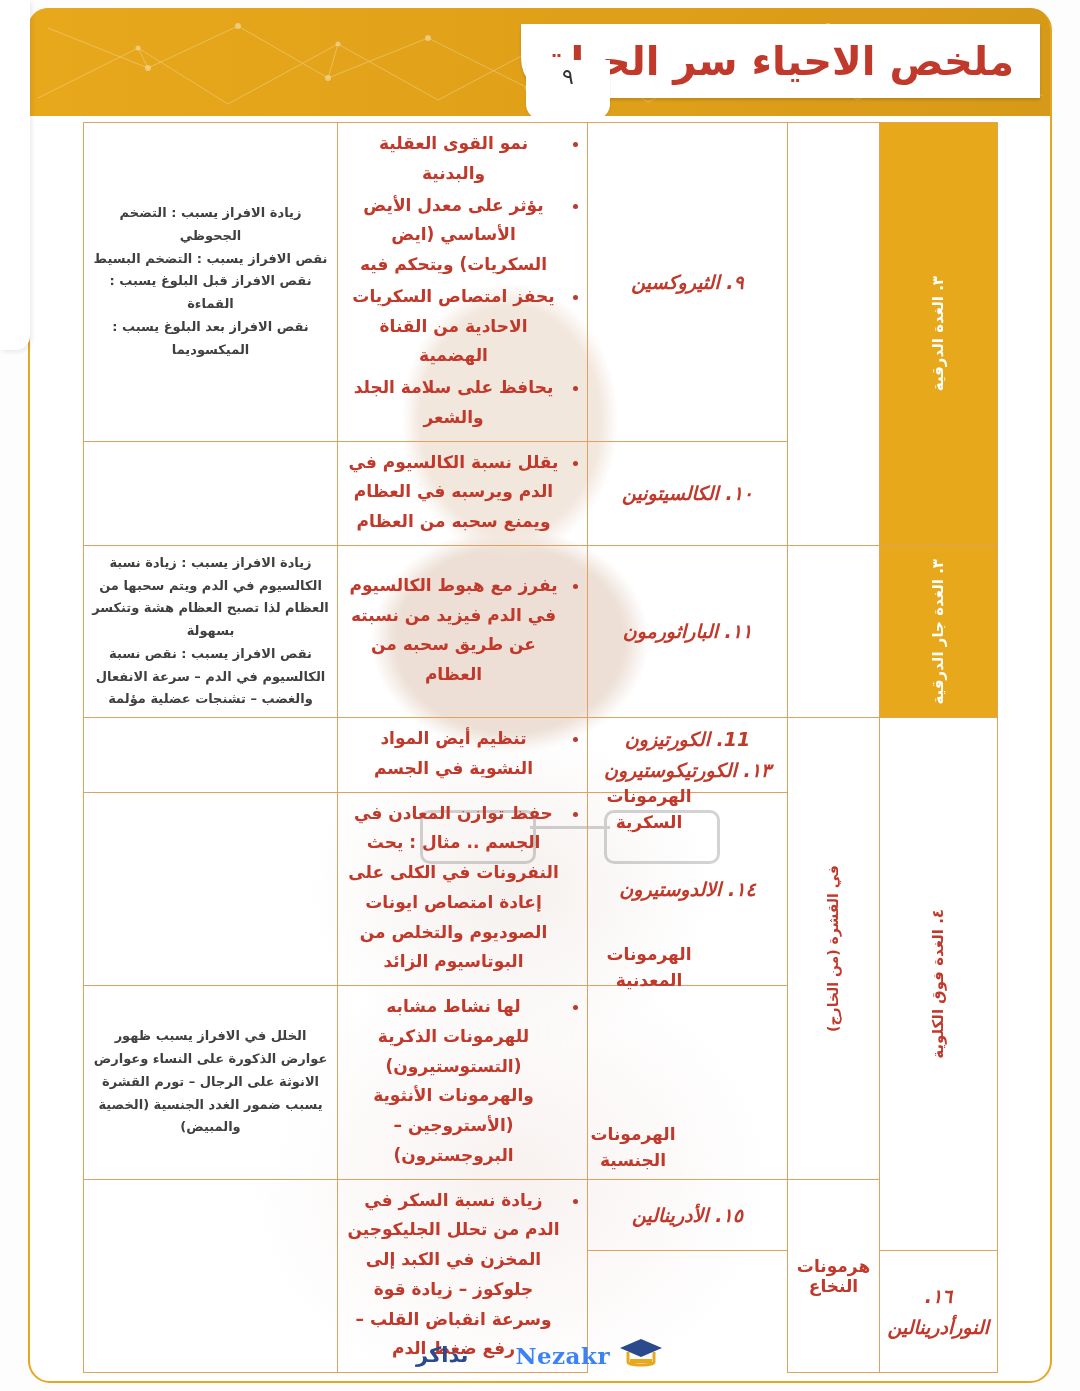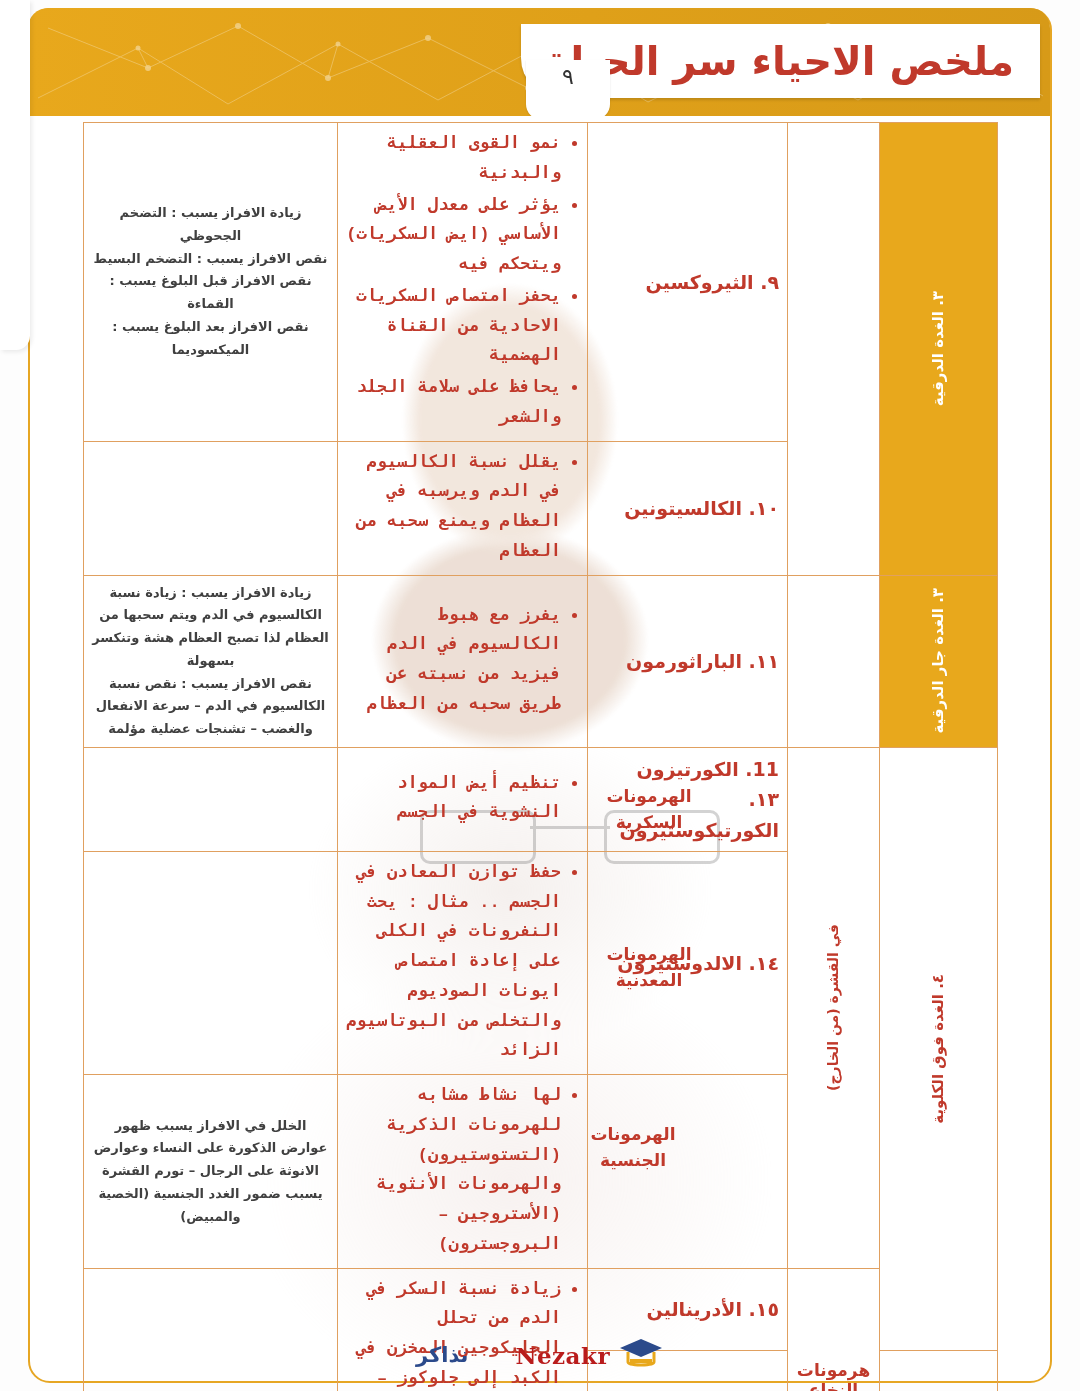--- a/index.html
+++ b/index.html
@@ -124,44 +124,44 @@
   .c-sub{
     width:92px;
     color:#c0392b;font-weight:bold;font-size:17px;text-align:center;
   }
   .c-sub .vert{
     writing-mode:vertical-rl;text-orientation:mixed;transform:rotate(180deg);
     font-size:14px;line-height:1.35;display:block;margin:0 auto;text-align:center;color:#c0392b;
   }
   .c-name{
     width:196px;
-    color:#c0392b;font-weight:bold;font-size:19px;text-align:right;line-height:1.6;
+    color:#c0392b;font-weight:bold;font-size:19px;text-align:center;line-height:1.6;font-style:italic;
   }
   .c-func{
     width:246px;
     color:#c0392b;font-weight:bold;font-size:17px;line-height:1.75;text-align:center;
   }
   .c-func ul{margin:0;padding:0 18px 0 0;list-style:disc;}
-  .c-func li{margin:0 0 2px 0;text-align:right;font-family:Liberation Mono, monospace;}
+  .c-func li{margin:0 0 2px 0;text-align:center;}
   .c-note{
     width:200px;
     color:#404040;font-weight:bold;font-size:13px;line-height:1.75;text-align:center;
   }
   .c-empty{background:transparent;}
   .hl{background:rgba(255,255,255,.55);text-align:center;}
 
   
   .watermark{
     position:absolute;left:0;right:0;bottom:16px;
     text-align:center;pointer-events:none;
   }
   .wm-row{display:inline-flex;align-items:center;gap:8px;}
   .wm-text{
     font-family:"DejaVu Serif", serif;
-    font-size:23px;color:#b91c1c;font-weight:bold;letter-spacing:.5px;margin-left:39px;
+    font-size:23px;color:#3b82f6;font-weight:bold;letter-spacing:.5px;margin-left:39px;
   }
   .wm-ar{
     font-family:"DejaVu Sans", sans-serif;
     font-size:21px;color:#2b4a8b;font-weight:bold;
   }
   .cap{display:inline-block;}
 </style>
 </head>
 <body>
 

